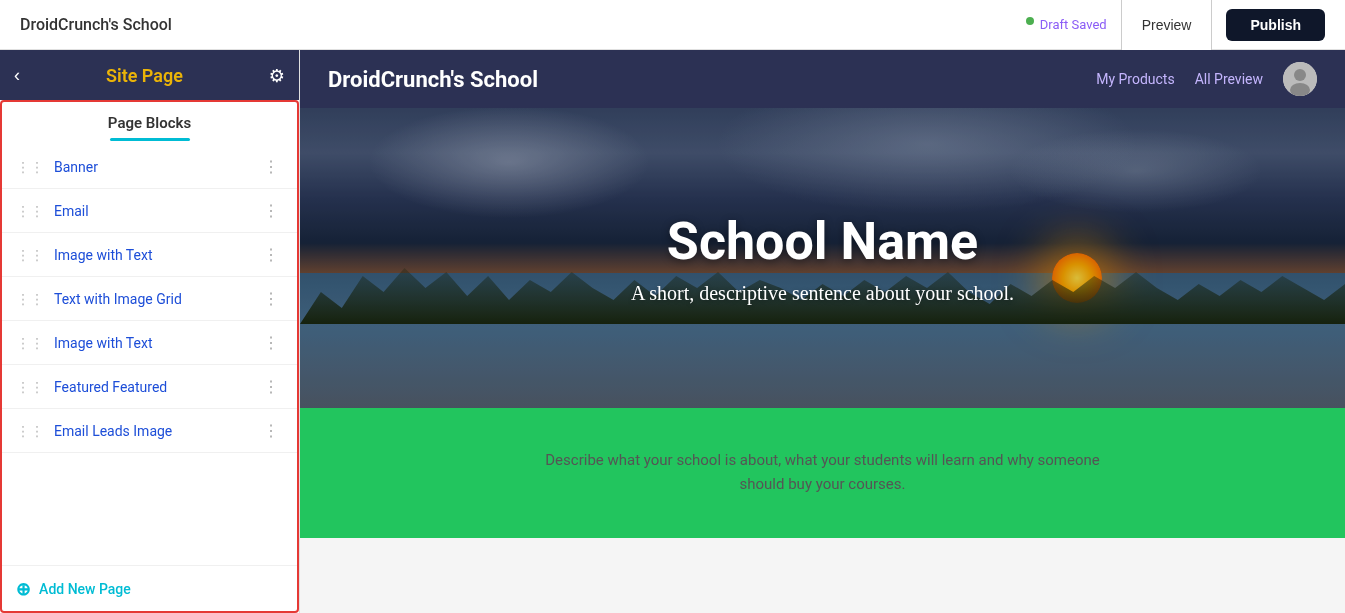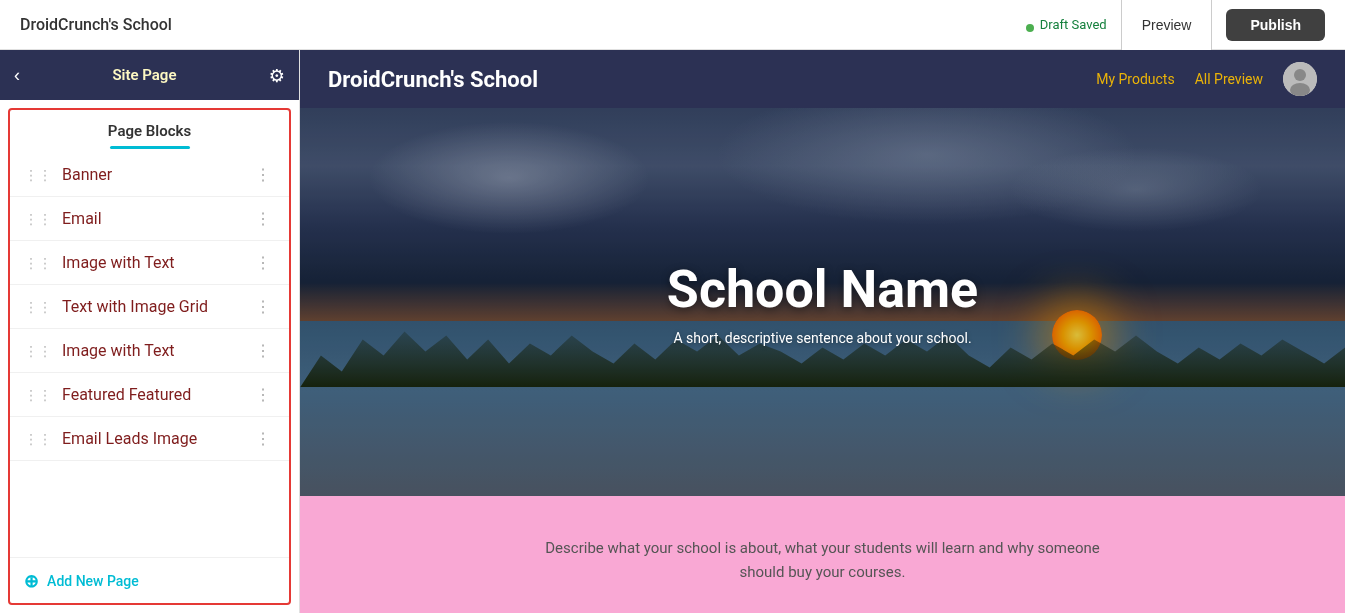--- a/index.html
+++ b/index.html
@@ -6,99 +6,99 @@
     body { font-family: -apple-system, BlinkMacSystemFont, 'Segoe UI', Roboto, sans-serif; display: flex; flex-direction: column; height: 613px; overflow: hidden; background: #f5f5f5; }
 
     
     .top-bar {
       display: flex; align-items: center; justify-content: space-between;
       padding: 0 20px; height: 50px; background: #fff;
       border-bottom: 1px solid #e0e0e0; flex-shrink: 0;
     }
     .top-bar-left { font-size: 16px; font-weight: 500; color: #333; }
     .top-bar-right { display: flex; align-items: center; gap: 14px; }
-    .draft-saved { display: flex; align-items: flex-end; gap: 6px; font-size: 13px; color: #15803d; }
+    .draft-saved { display: flex; align-items: flex-start; gap: 6px; font-size: 13px; color: #8b5cf6; }
     .draft-dot { width: 8px; height: 8px; background: #4caf50; border-radius: 50%; }
     .preview-btn {
       padding: 17px 20px; border: 1.5px solid #ccc; border-radius: 0;
       background: #fff; font-size: 14px; font-weight: 500; color: #333; cursor: pointer;
     }
     .publish-btn {
       padding: 8px 24px; border: none; border-radius: 6px;
-      background: #404040; font-size: 14px; font-weight: 600; color: #fff; cursor: pointer;
+      background: #0f172a; font-size: 14px; font-weight: 600; color: #fff; cursor: pointer;
     }
 
     
     .main-layout { display: flex; flex: 1; overflow: hidden; }
 
     
     .sidebar {
       width: 300px; flex-shrink: 0; background: #fff;
       border-right: 1px solid #e0e0e0; display: flex; flex-direction: column;
       overflow: hidden;
     }
     .sidebar-header-bar {
       display: flex; align-items: center; justify-content: space-between;
       padding: 0 14px; height: 50px; background: #2c3154; border-bottom: none;
     }
     .back-btn { color: #fff; font-size: 18px; cursor: pointer; background: none; border: none; }
-    .sidebar-title { color: #fef9c3; font-size: 15px; font-weight: 600; }
+    .sidebar-title { color: #eab308; font-size: 18px; font-weight: 600; }
     .gear-icon { color: #fff; font-size: 18px; cursor: pointer; }
 
     
     .page-blocks-container {
-      border: 2px solid #e53935; margin: 8px; border-radius: 4px;
+      border: 2px solid #e53935; margin: 0; border-radius: 4px;
       flex: 1; display: flex; flex-direction: column; overflow: hidden;
     }
     .page-blocks-header {
       padding: 12px 14px 0; text-align: center;
     }
     .page-blocks-title { font-size: 15px; font-weight: 600; color: #333; }
     .underline-bar {
       height: 3px; background: #00bcd4; width: 80px;
       margin: 6px auto 0; border-radius: 2px;
     }
 
     .blocks-list { flex: 1; overflow-y: auto; padding: 4px 0; }
 
     .block-item {
       display: flex; align-items: center; padding: 10px 14px;
       cursor: pointer; border-bottom: 1px solid #f0f0f0;
     }
     .drag-handle { color: #bbb; font-size: 14px; margin-right: 10px; cursor: grab; }
-    .block-label { flex: 1; font-size: 16px; color: #7f1d1d; }
+    .block-label { flex: 1; font-size: 14px; color: #1d4ed8; }
     .more-icon { color: #aaa; font-size: 16px; cursor: pointer; padding: 2px 4px; }
 
     .add-new-block {
       display: flex; align-items: center; gap: 8px;
       padding: 12px 14px; color: #00bcd4; font-size: 14px;
       font-weight: 500; cursor: pointer; border-top: 1px solid #f0f0f0;
     }
     .plus-circle { font-size: 18px; font-weight: 700; }
 
     
     .content-area { flex: 1; overflow-y: auto; background: #f5f5f5; }
 
     
     .preview-header {
       background: #2c3154; display: flex; align-items: center;
       justify-content: space-between; padding: 0 28px; height: 58px;
     }
     .preview-site-title { color: #fff; font-size: 22px; font-weight: 700; }
     .preview-nav { display: flex; align-items: center; gap: 20px; }
-    .preview-nav-link { color: #eab308; font-size: 14px; cursor: pointer; }
+    .preview-nav-link { color: #c4b5fd; font-size: 14px; cursor: pointer; }
     .avatar-circle {
       width: 34px; height: 34px; border-radius: 50%; background: #ccc;
       overflow: hidden; display: flex; align-items: center; justify-content: center;
     }
     .avatar-circle svg { width: 34px; height: 34px; }
 
     
     .hero-banner {
-      width: 100%; height: 388px; position: relative; overflow: hidden;
+      width: 100%; height: 300px; position: relative; overflow: hidden;
       background: linear-gradient(
         to bottom,
         #3a4a6b 0%,
         #4a5a7a 15%,
         #2c3a5c 30%,
         #1a2840 45%,
         #c87030 65%,
         #e8903a 75%,
         #3a5a7a 85%,
         #2a4a6a 100%
@@ -125,32 +125,32 @@
       position: absolute; bottom: 35%; left: 72%; width: 50px; height: 50px;
       border-radius: 50%;
       background: radial-gradient(circle, #ffdd44 0%, #ffaa00 40%, #ff7700 70%, transparent 100%);
       box-shadow: 0 0 40px 15px rgba(255,160,0,0.5);
     }
     .hero-text {
       position: absolute; top: 50%; left: 50%; transform: translate(-50%, -50%);
       text-align: center; color: #fff;
     }
     .hero-title { font-size: 52px; font-weight: 700; text-shadow: 0 2px 8px rgba(0,0,0,0.4); }
-    .hero-subtitle { font-size: 14px; margin-top: 10px; text-shadow: 0 1px 4px rgba(0,0,0,0.4); }
+    .hero-subtitle { font-size: 20px; margin-top: 10px; text-shadow: 0 1px 4px rgba(0,0,0,0.4); font-family: Liberation Serif, serif; }
 
     
     .hero-trees {
       position: absolute; bottom: 28%; left: 0; right: 0; height: 80px;
       background: linear-gradient(to top, #1a2810 0%, transparent 100%);
       clip-path: polygon(0% 100%, 2% 60%, 4% 80%, 6% 40%, 8% 60%, 10% 30%, 12% 55%, 14% 35%, 16% 65%, 18% 40%, 20% 70%, 22% 45%, 24% 60%, 26% 35%, 28% 55%, 30% 70%, 32% 45%, 34% 65%, 36% 40%, 38% 55%, 40% 35%, 42% 60%, 44% 45%, 46% 55%, 48% 70%, 50% 50%, 52% 65%, 54% 45%, 56% 60%, 58% 40%, 60% 55%, 62% 35%, 64% 60%, 66% 75%, 68% 50%, 70% 65%, 72% 45%, 74% 60%, 76% 40%, 78% 55%, 80% 35%, 82% 55%, 84% 70%, 86% 50%, 88% 65%, 90% 45%, 92% 60%, 94% 40%, 96% 55%, 98% 70%, 100% 50%, 100% 100%);
     }
 
     
     .below-hero {
-      background: #f9a8d4; padding: 40px 28px; min-height: 130px;
+      background: #22c55e; padding: 40px 28px; min-height: 130px;
     }
     .below-hero-text { font-size: 15px; color: #555; line-height: 1.6; max-width: 560px; margin: 0 auto; text-align: center; }
   </style>
 </head>
 <body>
 
 <div class="top-bar">
   <div class="top-bar-left">DroidCrunch's School</div>
   <div class="top-bar-right">
     <div class="draft-saved">

